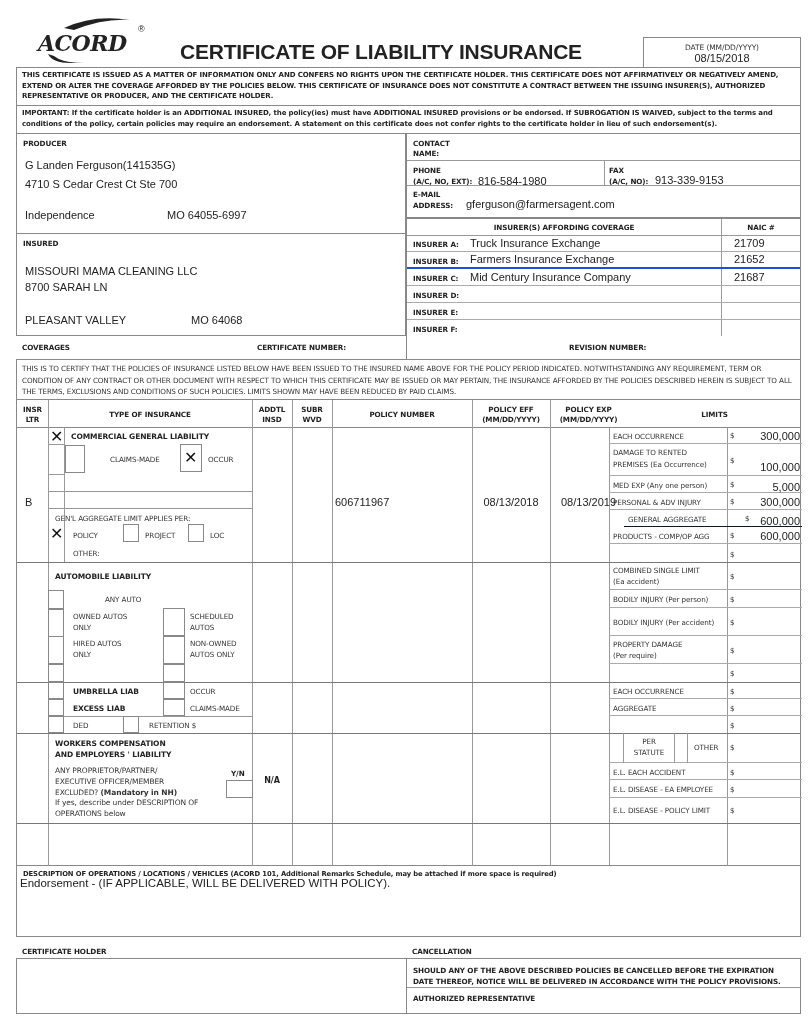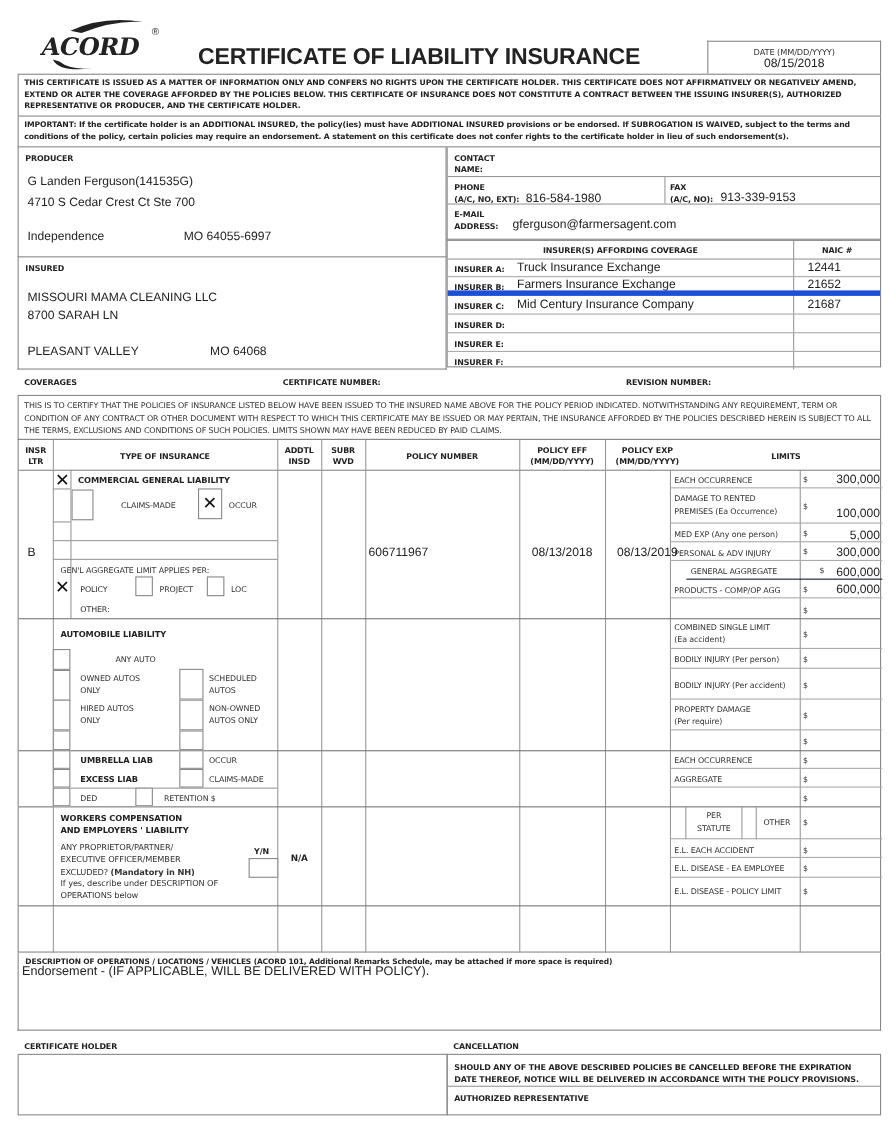--- a/index.html
+++ b/index.html
@@ -61,32 +61,32 @@
   <div class="vl" style="left:197px;top:26px;height:25px;"></div>
   <div class="lbl abs" style="left:202px;top:32px;">FAX</div>
   <div class="lbl abs" style="left:202px;top:43px;">(A/C, NO):</div>
   <div class="val abs" style="left:248px;top:40px;">913-339-9153</div>
   <div class="hl" style="left:0;right:0;top:51px;"></div>
   <div class="lbl abs" style="left:6px;top:56px;">E-MAIL</div>
   <div class="lbl abs" style="left:6px;top:67px;">ADDRESS:</div>
   <div class="val abs" style="left:59px;top:64px;">gferguson@farmersagent.com</div>
 </div>
 
-<div class="box" style="left:406px;top:218px;width:395px;height:116px;padding-left:29px;">
+<div class="box" style="left:406px;top:218px;width:395px;height:142px;padding-left:29px;">
   <div class="lbl abs c" style="left:0;width:314px;top:4px;">INSURER(S) AFFORDING COVERAGE</div>
   <div class="lbl abs c" style="left:314px;width:80px;top:4px;">NAIC #</div>
   <div class="vl" style="left:314px;top:0;height:117px;"></div>
   <div class="hl" style="left:0;right:0;top:16px;"></div>
 
   <div class="abs" style="left:0;right:0;top:16px;height:17px;border-bottom:1px solid #aaa;">
     <span class="lbl abs" style="left:6px;top:5px;">INSURER A:</span>
     <span class="val abs" style="left:63px;top:2px;">Truck Insurance Exchange</span>
-    <span class="val abs" style="left:327px;top:2px;">12441</span>
-  </div>
-  <div class="abs" style="left:0;right:0;top:33px;height:17px;border-bottom:5px solid #1d4ed8;">
+    <span class="val abs" style="left:327px;top:2px;">21709</span>
+  </div>
+  <div class="abs" style="left:0;right:0;top:33px;height:17px;border-bottom:2px solid #1d4ed8;">
     <span class="lbl abs" style="left:6px;top:5px;">INSURER B:</span>
     <span class="val abs" style="left:63px;top:1px;">Farmers Insurance Exchange</span>
     <span class="val abs" style="left:327px;top:1px;">21652</span>
   </div>
   <div class="abs" style="left:0;right:0;top:50px;height:17px;border-bottom:1px solid #aaa;">
     <span class="lbl abs" style="left:6px;top:5px;">INSURER C:</span>
     <span class="val abs" style="left:63px;top:2px;">Mid Century Insurance Company</span>
     <span class="val abs" style="left:327px;top:2px;">21687</span>
   </div>
   <div class="abs" style="left:0;right:0;top:67px;height:17px;border-bottom:1px solid #aaa;">

